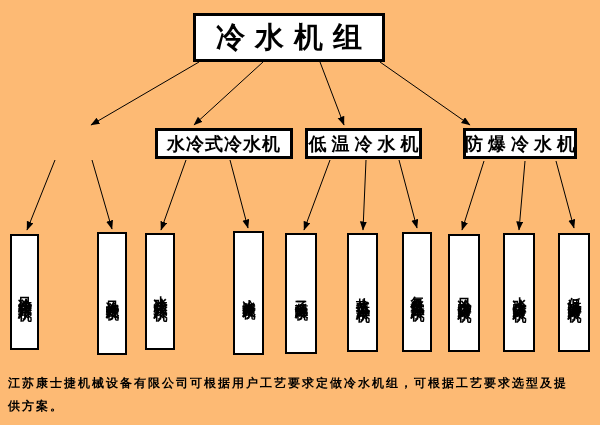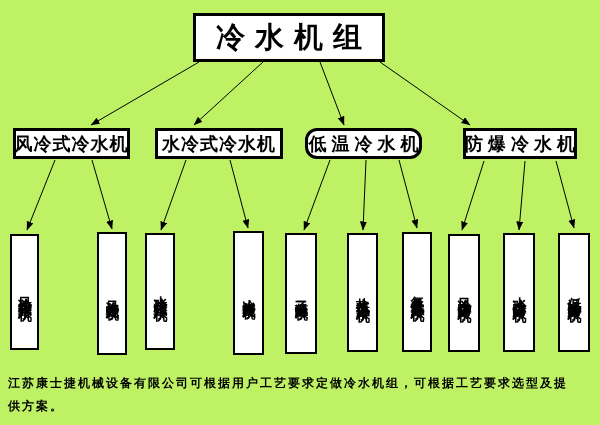--- a/index.html
+++ b/index.html
@@ -5,21 +5,21 @@
   html, body {
     margin: 0;
     padding: 0;
     background: #ffffff;
     font-family: "Liberation Serif", serif;
   }
   .canvas {
     position: relative;
     width: 600px;
     height: 425px;
-    background: #bef264;
+    background: #fdba74;
     overflow: hidden;
   }
   svg.wires {
     position: absolute;
     left: 0;
     top: 0;
     z-index: 0;
   }
   .box {
     position: absolute;
@@ -115,23 +115,22 @@
     <line x1="366" y1="160" x2="363" y2="230" stroke="#000" stroke-width="1" marker-end="url(#ah)"></line>
     <line x1="399" y1="160" x2="417" y2="228" stroke="#000" stroke-width="1" marker-end="url(#ah)"></line>
 
     <line x1="484" y1="161" x2="462" y2="230" stroke="#000" stroke-width="1" marker-end="url(#ah)"></line>
     <line x1="525" y1="161" x2="519" y2="230" stroke="#000" stroke-width="1" marker-end="url(#ah)"></line>
     <line x1="556" y1="161" x2="574" y2="228" stroke="#000" stroke-width="1" marker-end="url(#ah)"></line>
   </svg>
 
   <div class="box root">冷水机组</div>
 
-  <div class="box l2" style="left:13px;  width:117px;">风冷式冷水机</div>
-  <div class="box l2" style="left:155px; width:128px;text-align:right;">水冷式冷水机</div>
-  <div class="box l2 sp" style="left:305px; width:117px;border-radius:12px;">低温冷水机</div>
+  <div class="box l2" style="left:155px; width:138px;text-align:right;">水冷式冷水机</div>
+  <div class="box l2 sp" style="left:305px; width:117px;">低温冷水机</div>
   <div class="box l2 sp" style="left:463px; width:114px;text-align:right;">防爆冷水机</div>
 
   <div class="vbox" style="left:10px;  top:234px; width:29px; height:116px;">
     <span class="vtext">风冷箱式冷水机</span>
   </div>
   <div class="vbox small" style="left:97px;  top:232px; width:30px; height:123px;">
     <span class="vtext">风冷螺杆式冷水机</span>
   </div>
   <div class="vbox" style="left:145px; top:233px; width:30px; height:117px;">
     <span class="vtext">水冷箱式冷水机</span>

